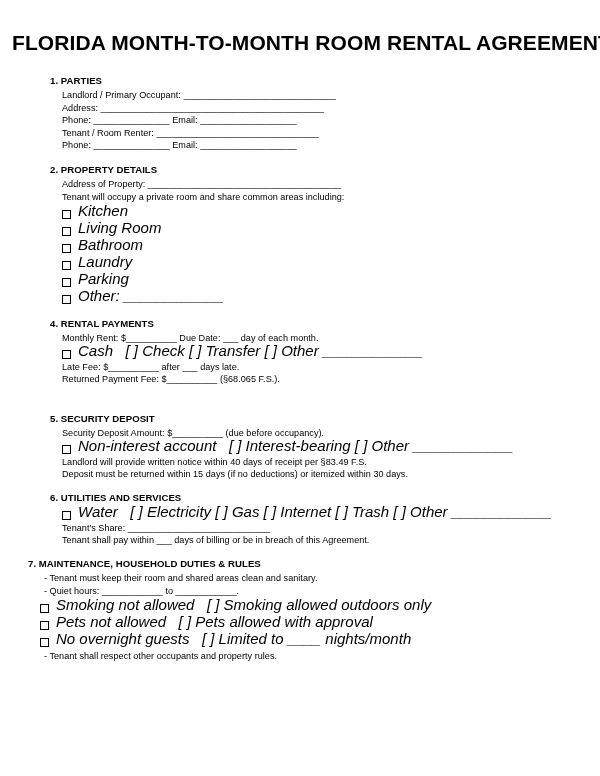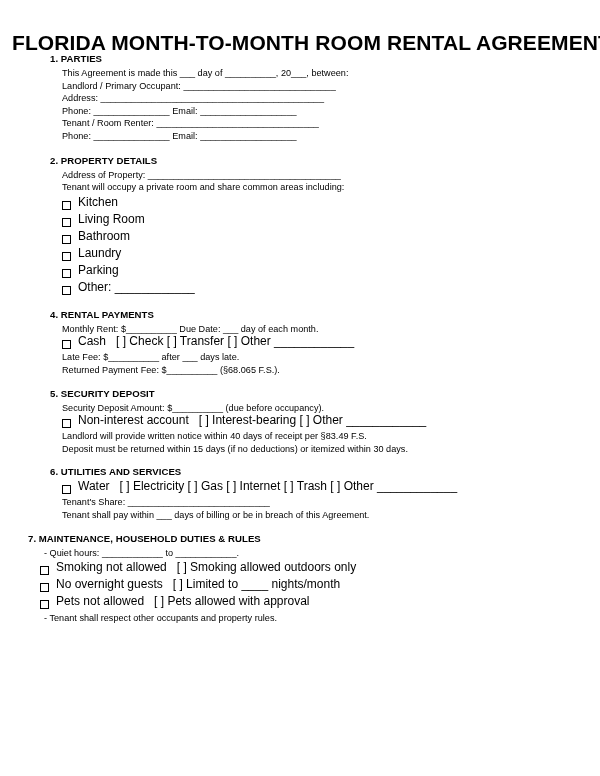--- a/index.html
+++ b/index.html
@@ -36,49 +36,50 @@
     padding-right: 20px;
   }
   .section-head {
     font-size: 9.6px;
     font-weight: bold;
     line-height: 12px;
     margin: 0;
     padding: 0;
     letter-spacing: 0.05px;
   }
-  .sec1 { }
+  .sec1 { margin-top: 22px; }
   .sec2 { margin-top: 12px; }
   .sec3 { margin-top: 12px; }
   .sec4 { margin-top: 11px; }
-  .sec5 { margin-top: 11px; }
+  .sec5 { margin-top: 27px; }
   .sec6 { margin-top: 11px; }
   .sec7 { margin-top: 11px; padding-left: 28px; }
 
   .body-lines {
     padding-left: 12px;
     margin-top: 2px;
   }
   .line {
     font-size: 9.1px;
     line-height: 12.6px;
     white-space: nowrap;
     letter-spacing: 0.02px;
   }
   .line.indent-dash {
     padding-left: 4px;
   }
   
   .cbrow {
     position: relative;
-    font-size: 12px;
+    font-size: 15px;
     line-height: 12.6px;
     white-space: nowrap;
     padding-left: 16px;
     min-height: 17px;
+    font-style: italic;
   }
   .cbrow.tight { min-height: 16px; }
   .cbox {
     position: absolute;
     left: 0px;
     top: 5px;
     width: 7px;
     height: 7px;
     border: 1.4px solid #000;
     box-sizing: content-box;
@@ -90,21 +91,20 @@
 </head>
 <body>
 
 <div class="page">
 
   <h1 class="doc-title">FLORIDA MONTH-TO-MONTH ROOM RENTAL AGREEMENT</h1>
 
   <div class="section sec1">
     <div class="section-head">1. PARTIES</div>
     <div class="body-lines">
-      <div class="line">This Agreement is made this ___ day of __________, 20___, between:</div>
       <div class="line">Landlord / Primary Occupant: ______________________________</div>
       <div class="line">Address: ____________________________________________</div>
       <div class="line">Phone: _______________    Email: ___________________</div>
       <div class="line">Tenant / Room Renter: ________________________________</div>
       <div class="line">Phone: _______________    Email: ___________________</div>
     </div>
   </div>
 
   <div class="section sec2">
     <div class="section-head">2. PROPERTY DETAILS</div>
@@ -177,34 +177,35 @@
         <span class="lbl">&nbsp;&nbsp;[ ] Electricity  [ ] Gas  [ ] Internet  [ ] Trash  [ ] Other ____________</span>
       </div>
       <div class="line">Tenant's Share: ____________________________</div>
       <div class="line">Tenant shall pay within ___ days of billing or be in breach of this Agreement.</div>
     </div>
   </div>
 
   <div class="section sec7">
     <div class="section-head">7. MAINTENANCE, HOUSEHOLD DUTIES &amp; RULES</div>
     <div class="body-lines">
+      <div class="line indent-dash">- Tenant must keep their room and shared areas clean and sanitary.</div>
       <div class="line indent-dash">- Quiet hours: ____________ to ____________.</div>
       <div class="spacer-2"></div>
       <div class="cbrow">
         <span class="cbox"></span>
         <span class="lbl">Smoking not allowed</span>
         <span class="lbl">&nbsp;&nbsp;[ ] Smoking allowed outdoors only</span>
       </div>
       <div class="cbrow">
         <span class="cbox"></span>
+        <span class="lbl">Pets not allowed</span>
+        <span class="lbl">&nbsp;&nbsp;[ ] Pets allowed with approval</span>
+      </div>
+      <div class="cbrow">
+        <span class="cbox"></span>
         <span class="lbl">No overnight guests</span>
         <span class="lbl">&nbsp;&nbsp;[ ] Limited to ____ nights/month</span>
       </div>
-      <div class="cbrow">
-        <span class="cbox"></span>
-        <span class="lbl">Pets not allowed</span>
-        <span class="lbl">&nbsp;&nbsp;[ ] Pets allowed with approval</span>
-      </div>
       <div class="line indent-dash">- Tenant shall respect other occupants and property rules.</div>
     </div>
   </div>
 
 </div>
 
 </body></html>

